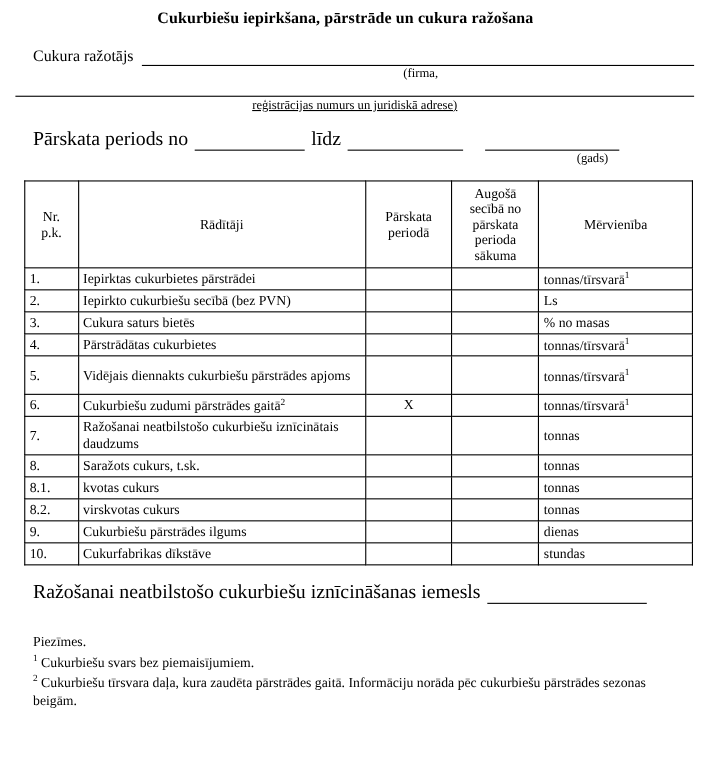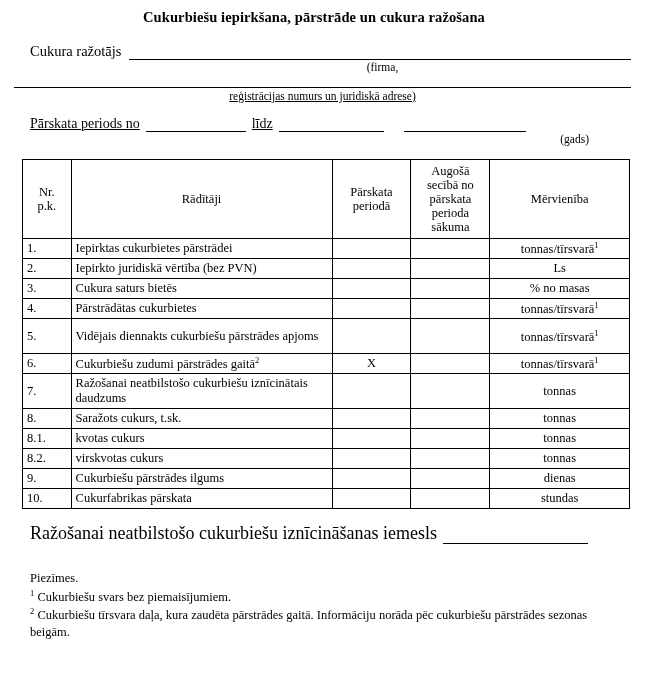--- a/index.html
+++ b/index.html
@@ -67,32 +67,31 @@
     margin-top: 2px;
     text-decoration: underline;
   }
 
   
   .period-row {
     display: flex;
     align-items: flex-end;
     margin: 14px 0 0 0;
     padding: 0 14px 0 30px;
-    font-size: 14px;
-    text-decoration: underline;
+    font-size: 18px;
   }
   .period-row .lbl { white-space: nowrap; }
   .blank-1 { width: 100px; border-bottom: 1px solid #000; height: 14px; margin: 0 6px; }
   .blank-2 { width: 105px; border-bottom: 1px solid #000; height: 14px; margin: 0 6px; }
   .blank-3 { width: 122px; border-bottom: 1px solid #000; height: 14px; margin: 0 0 0 14px; }
   .caption-gads {
     text-align: right;
     font-size: 11.5px;
     margin-top: 1px;
-    padding-right: 56px;
+    padding-right: 92px;
   }
 
   
   table.main {
     border-collapse: collapse;
     width: 608px;
     margin: 14px 0 0 22px;
     table-layout: fixed;
   }
   table.main th, table.main td {
@@ -111,21 +110,21 @@
   .col-nr { width: 48px; }
   .col-rad { width: 258px; }
   .col-per { width: 78px; }
   .col-aug { width: 78px; }
   .col-mer { width: 138px; }
 
   td.c-nr { text-align: left; padding-left: 10px; height: 17px; }
   td.c-rad { text-align: left; padding-left: 8px; }
   td.c-per { text-align: center; }
   td.c-aug { text-align: center; }
-  td.c-mer { text-align: center; padding-left: 8px; }
+  td.c-mer { text-align: left; padding-left: 8px; }
   sup { font-size: 8.5px; vertical-align: super; }
 
   .tall-row td { height: 32px; vertical-align: top; padding-top: 1px; }
 
   
   .bottom-line {
     display: flex;
     align-items: flex-end;
     margin: 14px 0 0 0;
     padding: 0 14px 0 30px;
@@ -200,21 +199,21 @@
     <tbody>
         <tr>
           <td class="c-nr">1.</td>
           <td class="c-rad"><span>Iepirktas cukurbietes pārstrādei</span></td>
           <td class="c-per"></td>
           <td class="c-aug"></td>
           <td class="c-mer"><span>tonnas/tīrsvarā</span><sup>1</sup></td>
         </tr>
         <tr>
           <td class="c-nr">2.</td>
-          <td class="c-rad"><span>Iepirkto juridiskā vērtība (bez PVN)</span></td>
+          <td class="c-rad"><span>Iepirkto cukurbiešu secībā (bez PVN)</span></td>
           <td class="c-per"></td>
           <td class="c-aug"></td>
           <td class="c-mer"><span>Ls</span></td>
         </tr>
         <tr>
           <td class="c-nr">3.</td>
           <td class="c-rad"><span>Cukura saturs bietēs</span></td>
           <td class="c-per"></td>
           <td class="c-aug"></td>
           <td class="c-mer"><span>% no masas</span></td>
@@ -270,21 +269,21 @@
         </tr>
         <tr>
           <td class="c-nr">9.</td>
           <td class="c-rad"><span>Cukurbiešu pārstrādes ilgums</span></td>
           <td class="c-per"></td>
           <td class="c-aug"></td>
           <td class="c-mer"><span>dienas</span></td>
         </tr>
         <tr>
           <td class="c-nr">10.</td>
-          <td class="c-rad"><span>Cukurfabrikas pārskata</span></td>
+          <td class="c-rad"><span>Cukurfabrikas dīkstāve</span></td>
           <td class="c-per"></td>
           <td class="c-aug"></td>
           <td class="c-mer"><span>stundas</span></td>
         </tr>
       </tbody>
   </table>
 
   <div class="bottom-line">
     <span class="lbl">Ražošanai neatbilstošo cukurbiešu iznīcināšanas iemesls</span>
     <span class="bottom-rule"></span>

